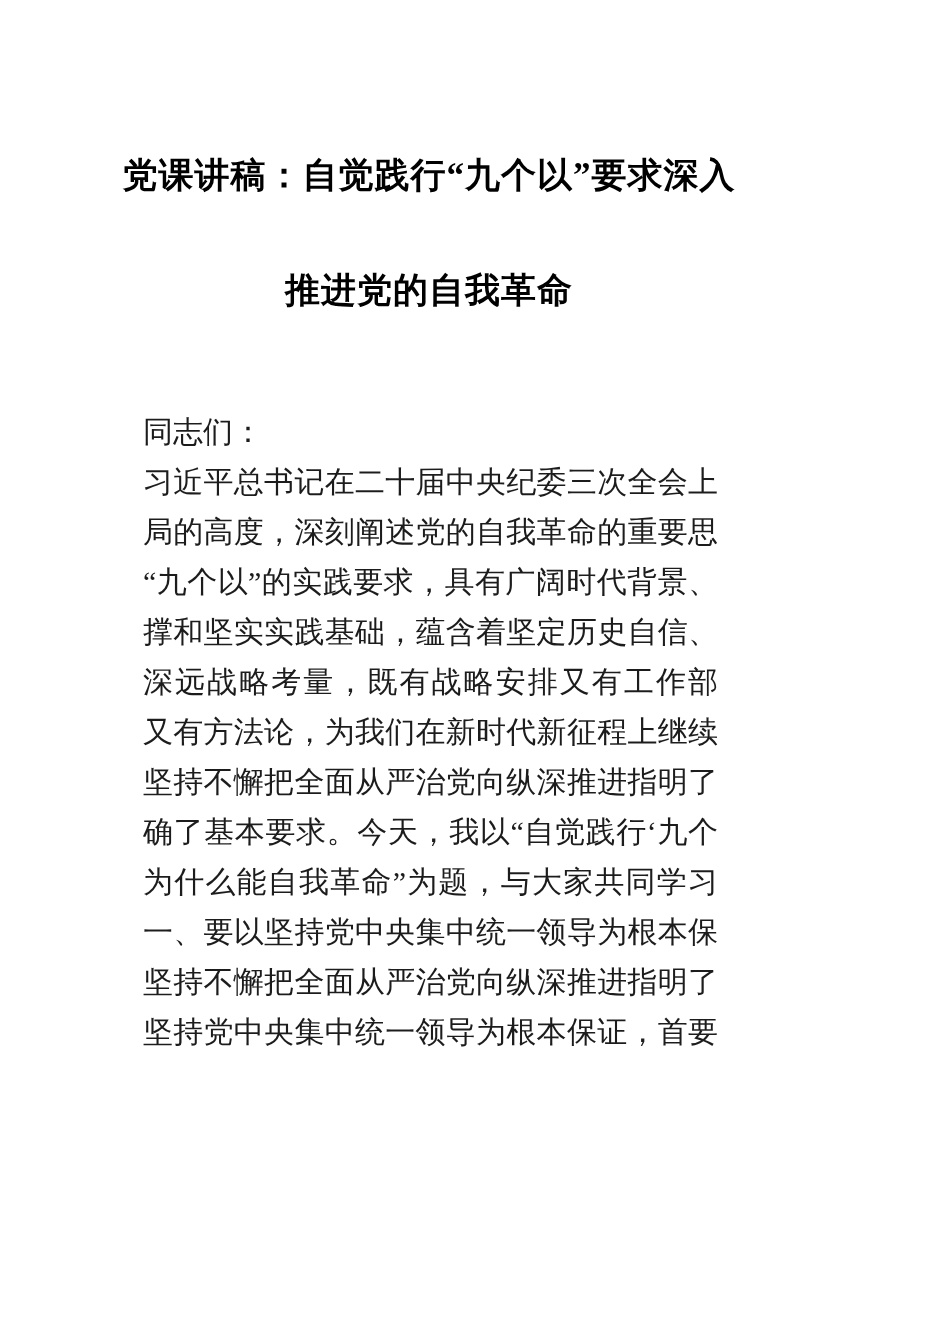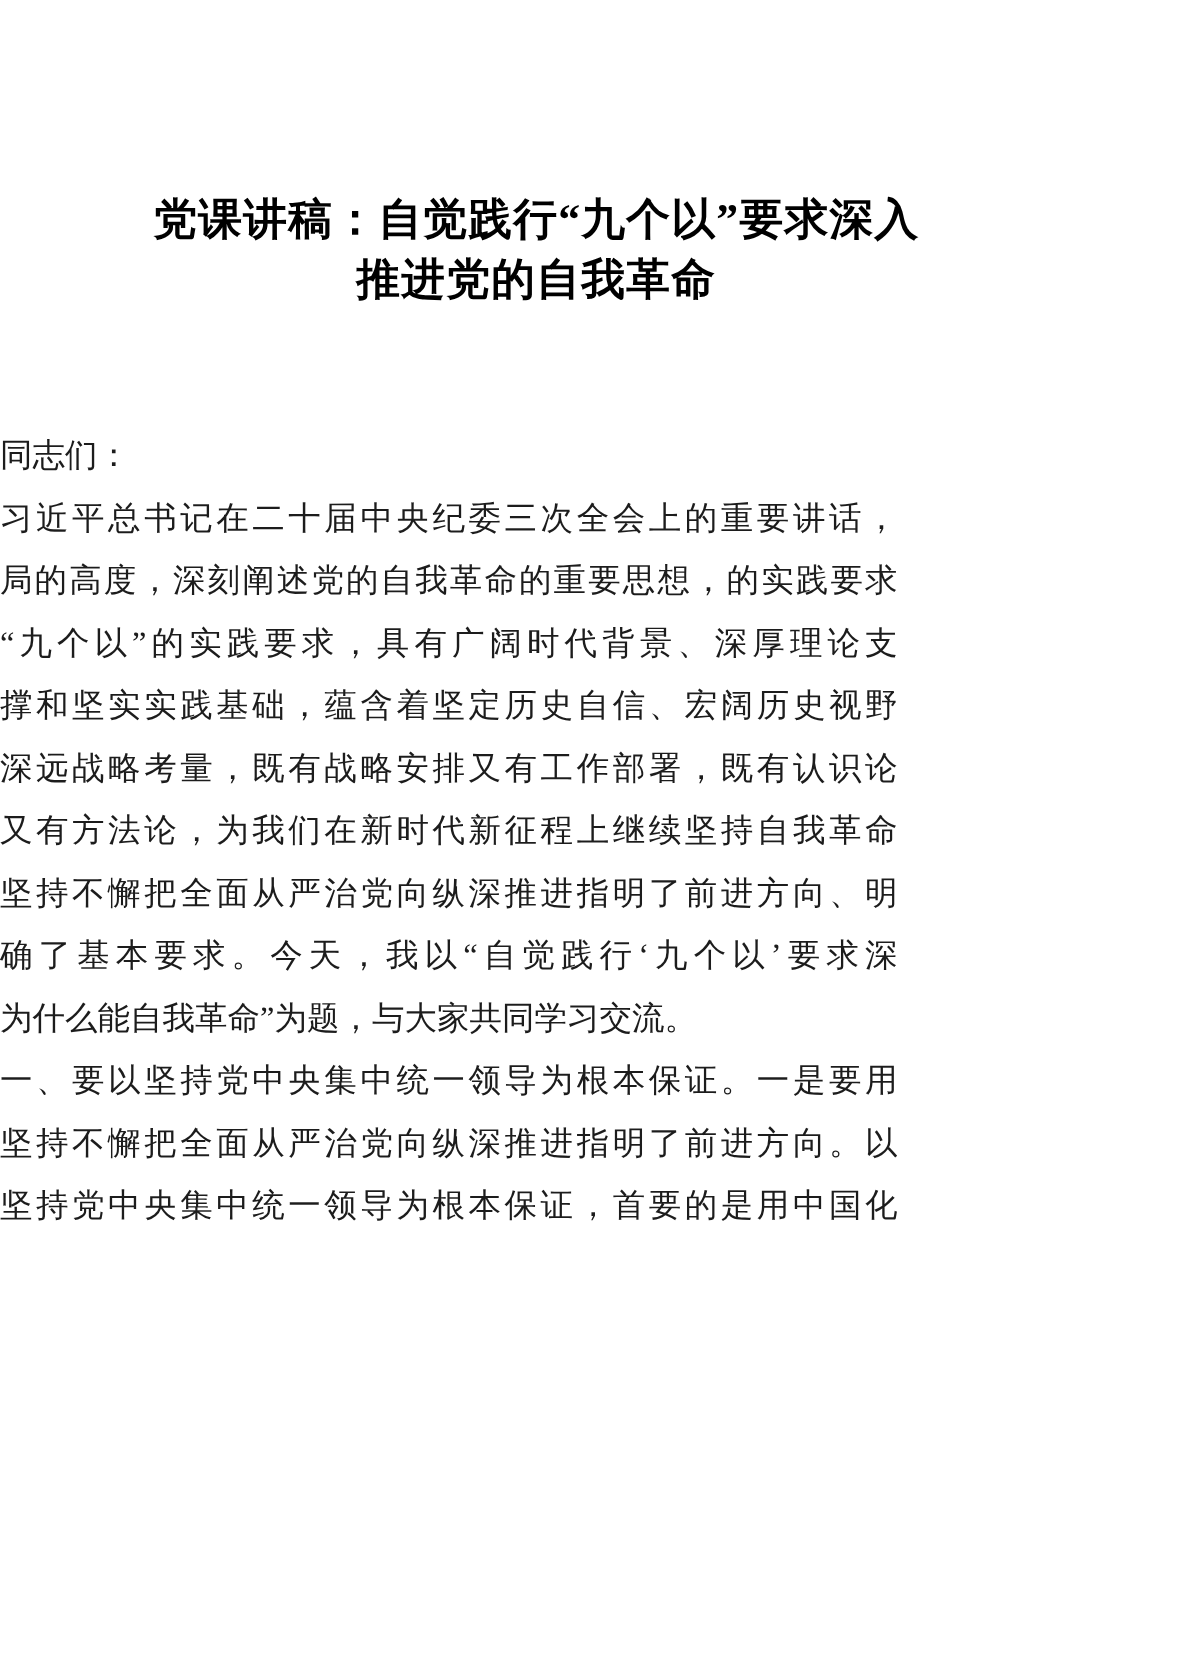--- a/index.html
+++ b/index.html
@@ -27,26 +27,28 @@
     color: #000000;
     font-size: 35px;
     letter-spacing: 1px;
   }
   .title-line {
     display: block;
     line-height: 48px;
     white-space: nowrap;
   }
   .title-line + .title-line {
+    margin-top: 67px;
   }
   .doc-body {
     margin-top: 92px;
+    padding-left: 143px;
     padding-right: 140px;
     color: #1c1c1c;
-    font-size: 26px;
+    font-size: 30px;
   }
   .body-line {
     height: 50px;
     line-height: 50px;
     overflow: hidden;
     text-align: justify;
     text-align-last: left;
     text-justify: inter-ideograph;
   }
   .body-line.fill {

